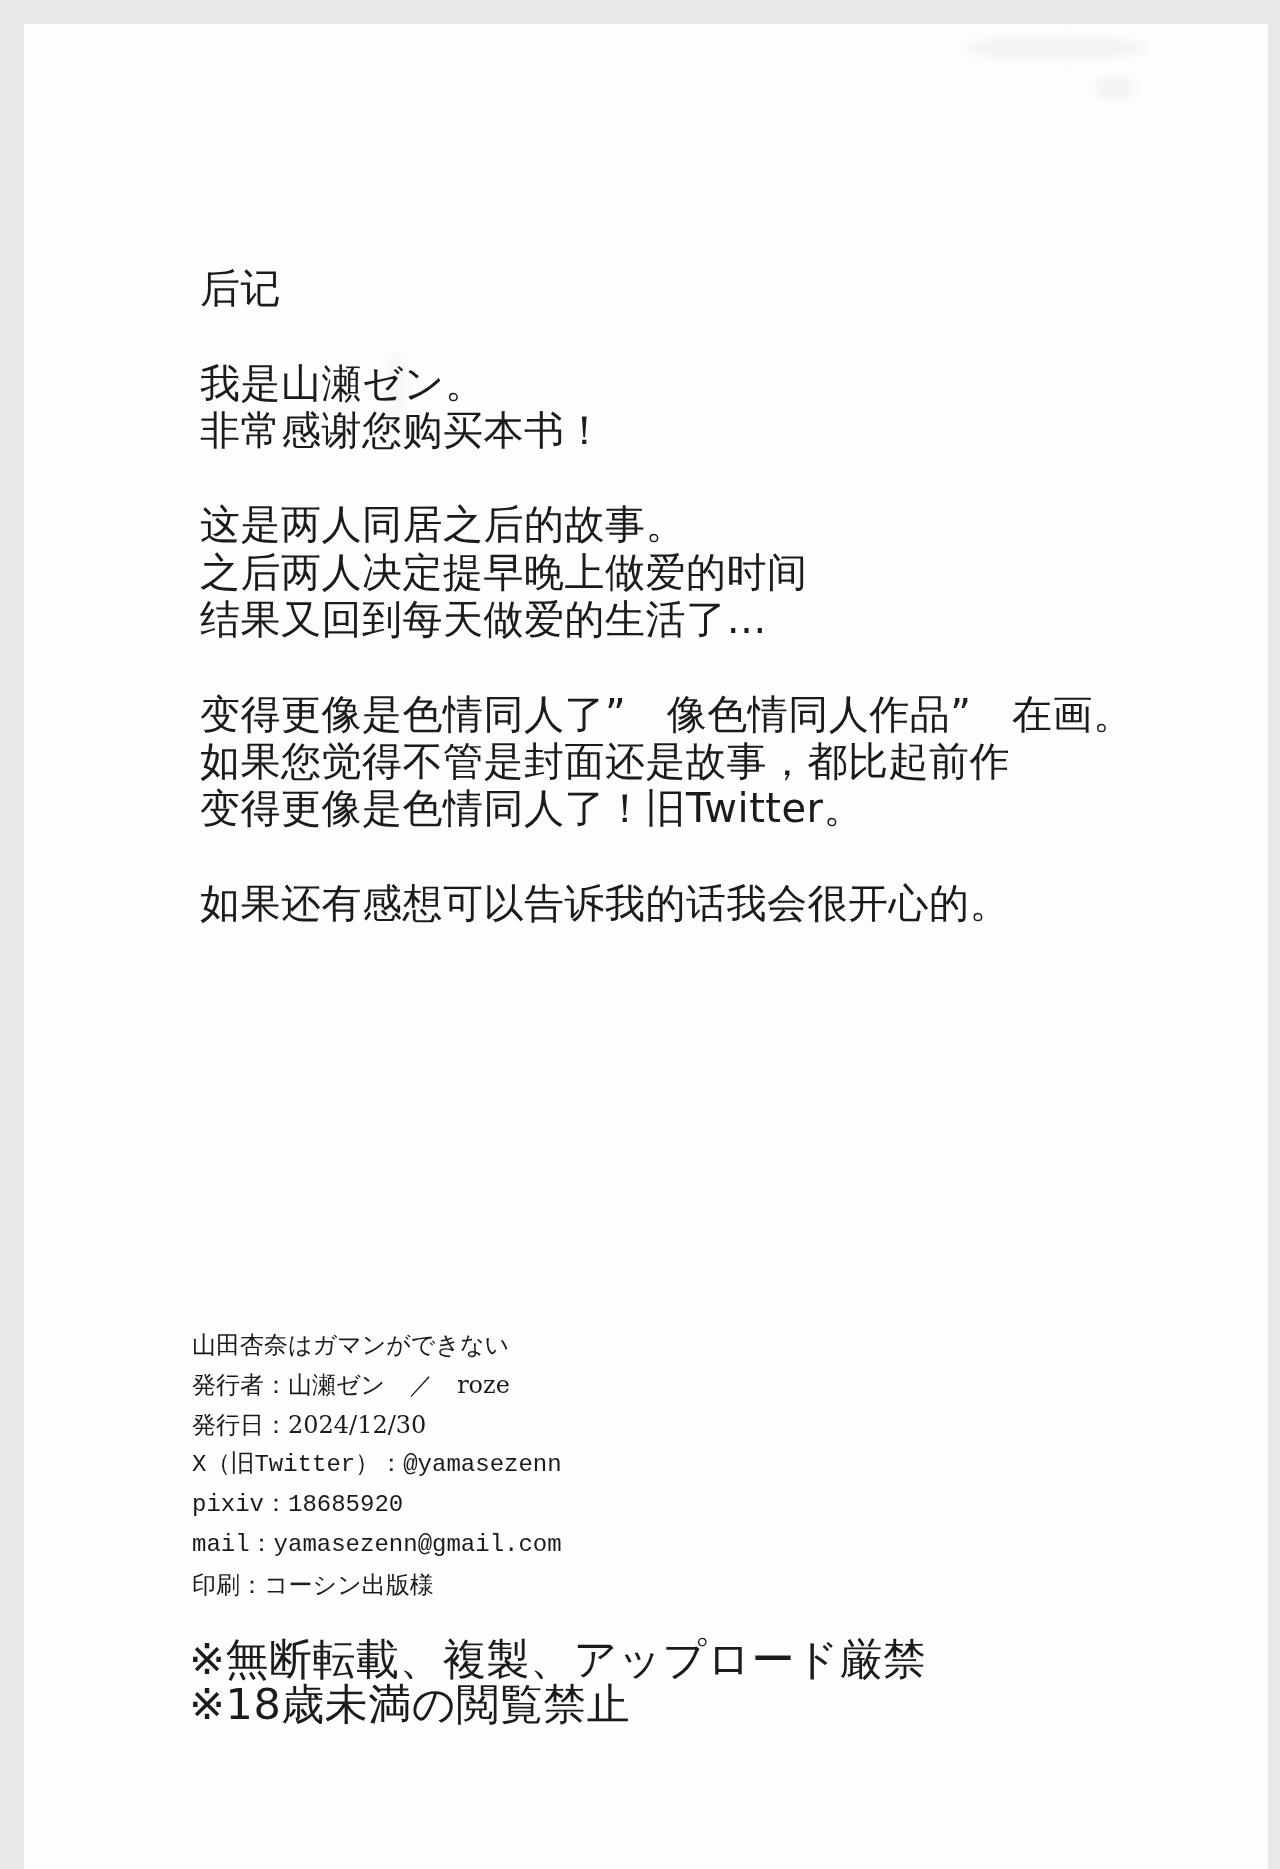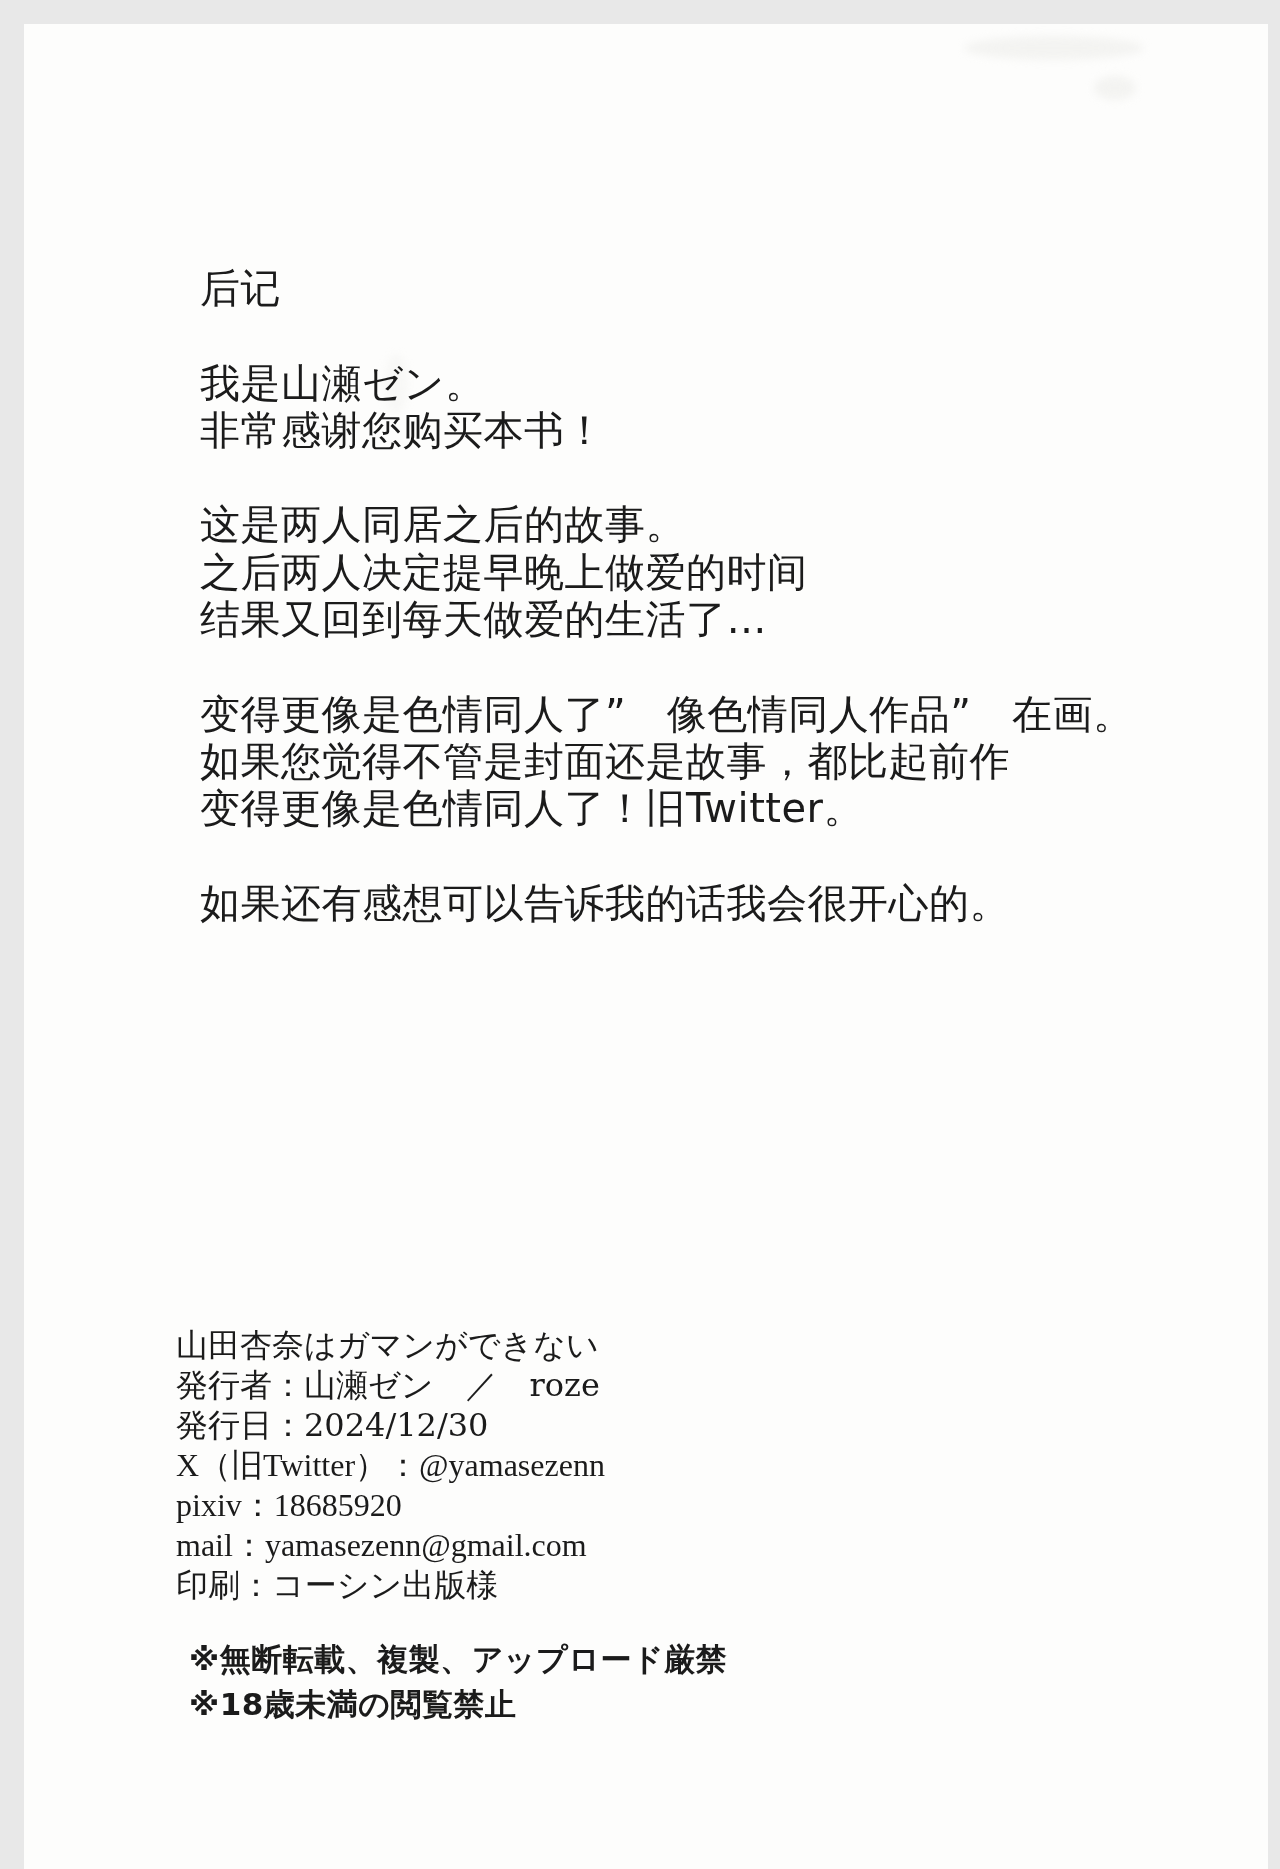--- a/index.html
+++ b/index.html
@@ -28,39 +28,38 @@
     line-height: 47.3px;
     letter-spacing: 0.5px;
     font-weight: 500;
     white-space: nowrap;
   }
   .afterword .line { height: 47.3px; }
   .afterword .gap  { height: 47.3px; }
   
   .colophon {
     position: absolute;
-    left: 128px;
+    left: 144px;
     top: 1277px;
-    font-size: 32px;
+    font-size: 24px;
     line-height: 40px;
     white-space: nowrap;
   }
   .colophon .cline { height: 40px; }
   .serif-line { font-family: "DejaVu Serif", "Liberation Serif", serif; }
-  .sans-line  { font-family: Liberation Serif, serif; }
+  .sans-line  { font-family: Liberation Mono, monospace; }
   
   .notices {
     position: absolute;
     left: 141px;
     top: 1589px;
-    font-size: 31px;
+    font-size: 43px;
     line-height: 45px;
     letter-spacing: 0.5px;
     white-space: nowrap;
-    font-weight: bold;
   }
   .notices .nline { height: 45px; }
   
   .smudge {
     position: absolute;
     background: #ecece9;
     opacity: 0.55;
     filter: blur(4px);
     border-radius: 50%;
     pointer-events: none;

